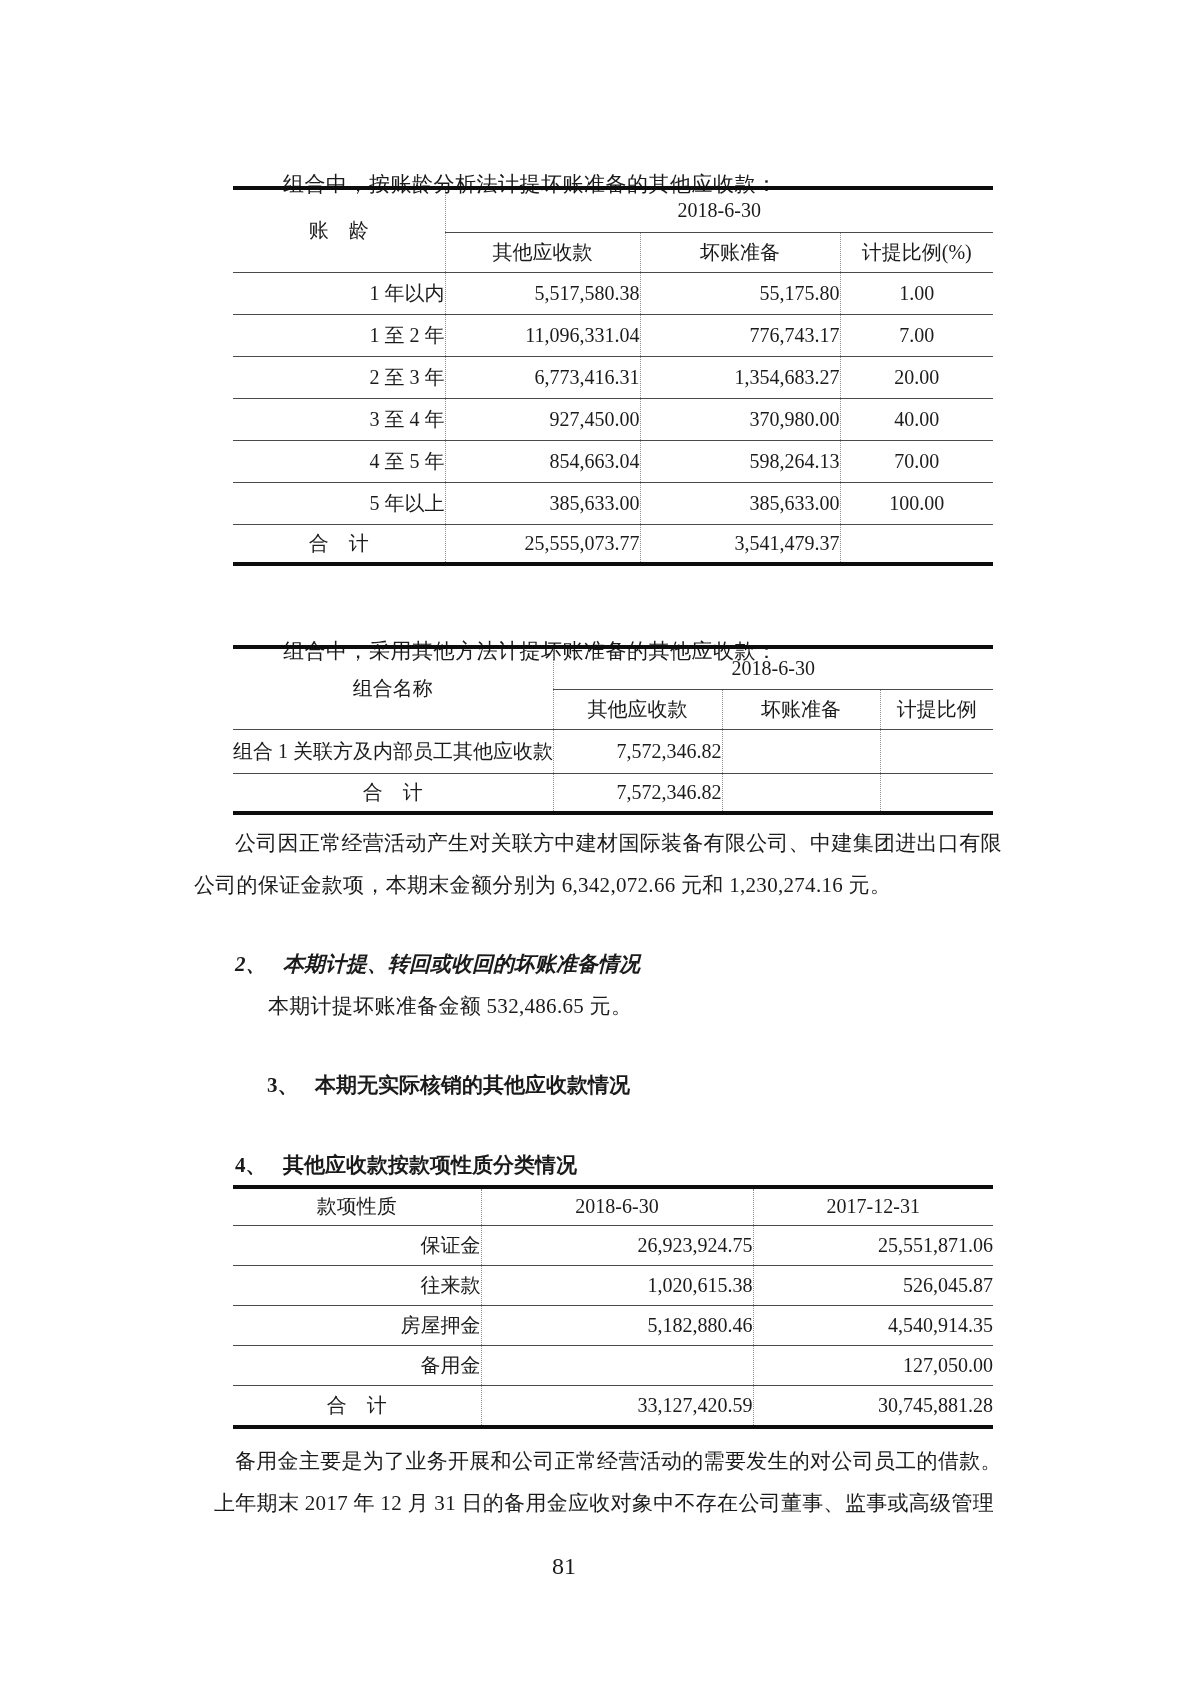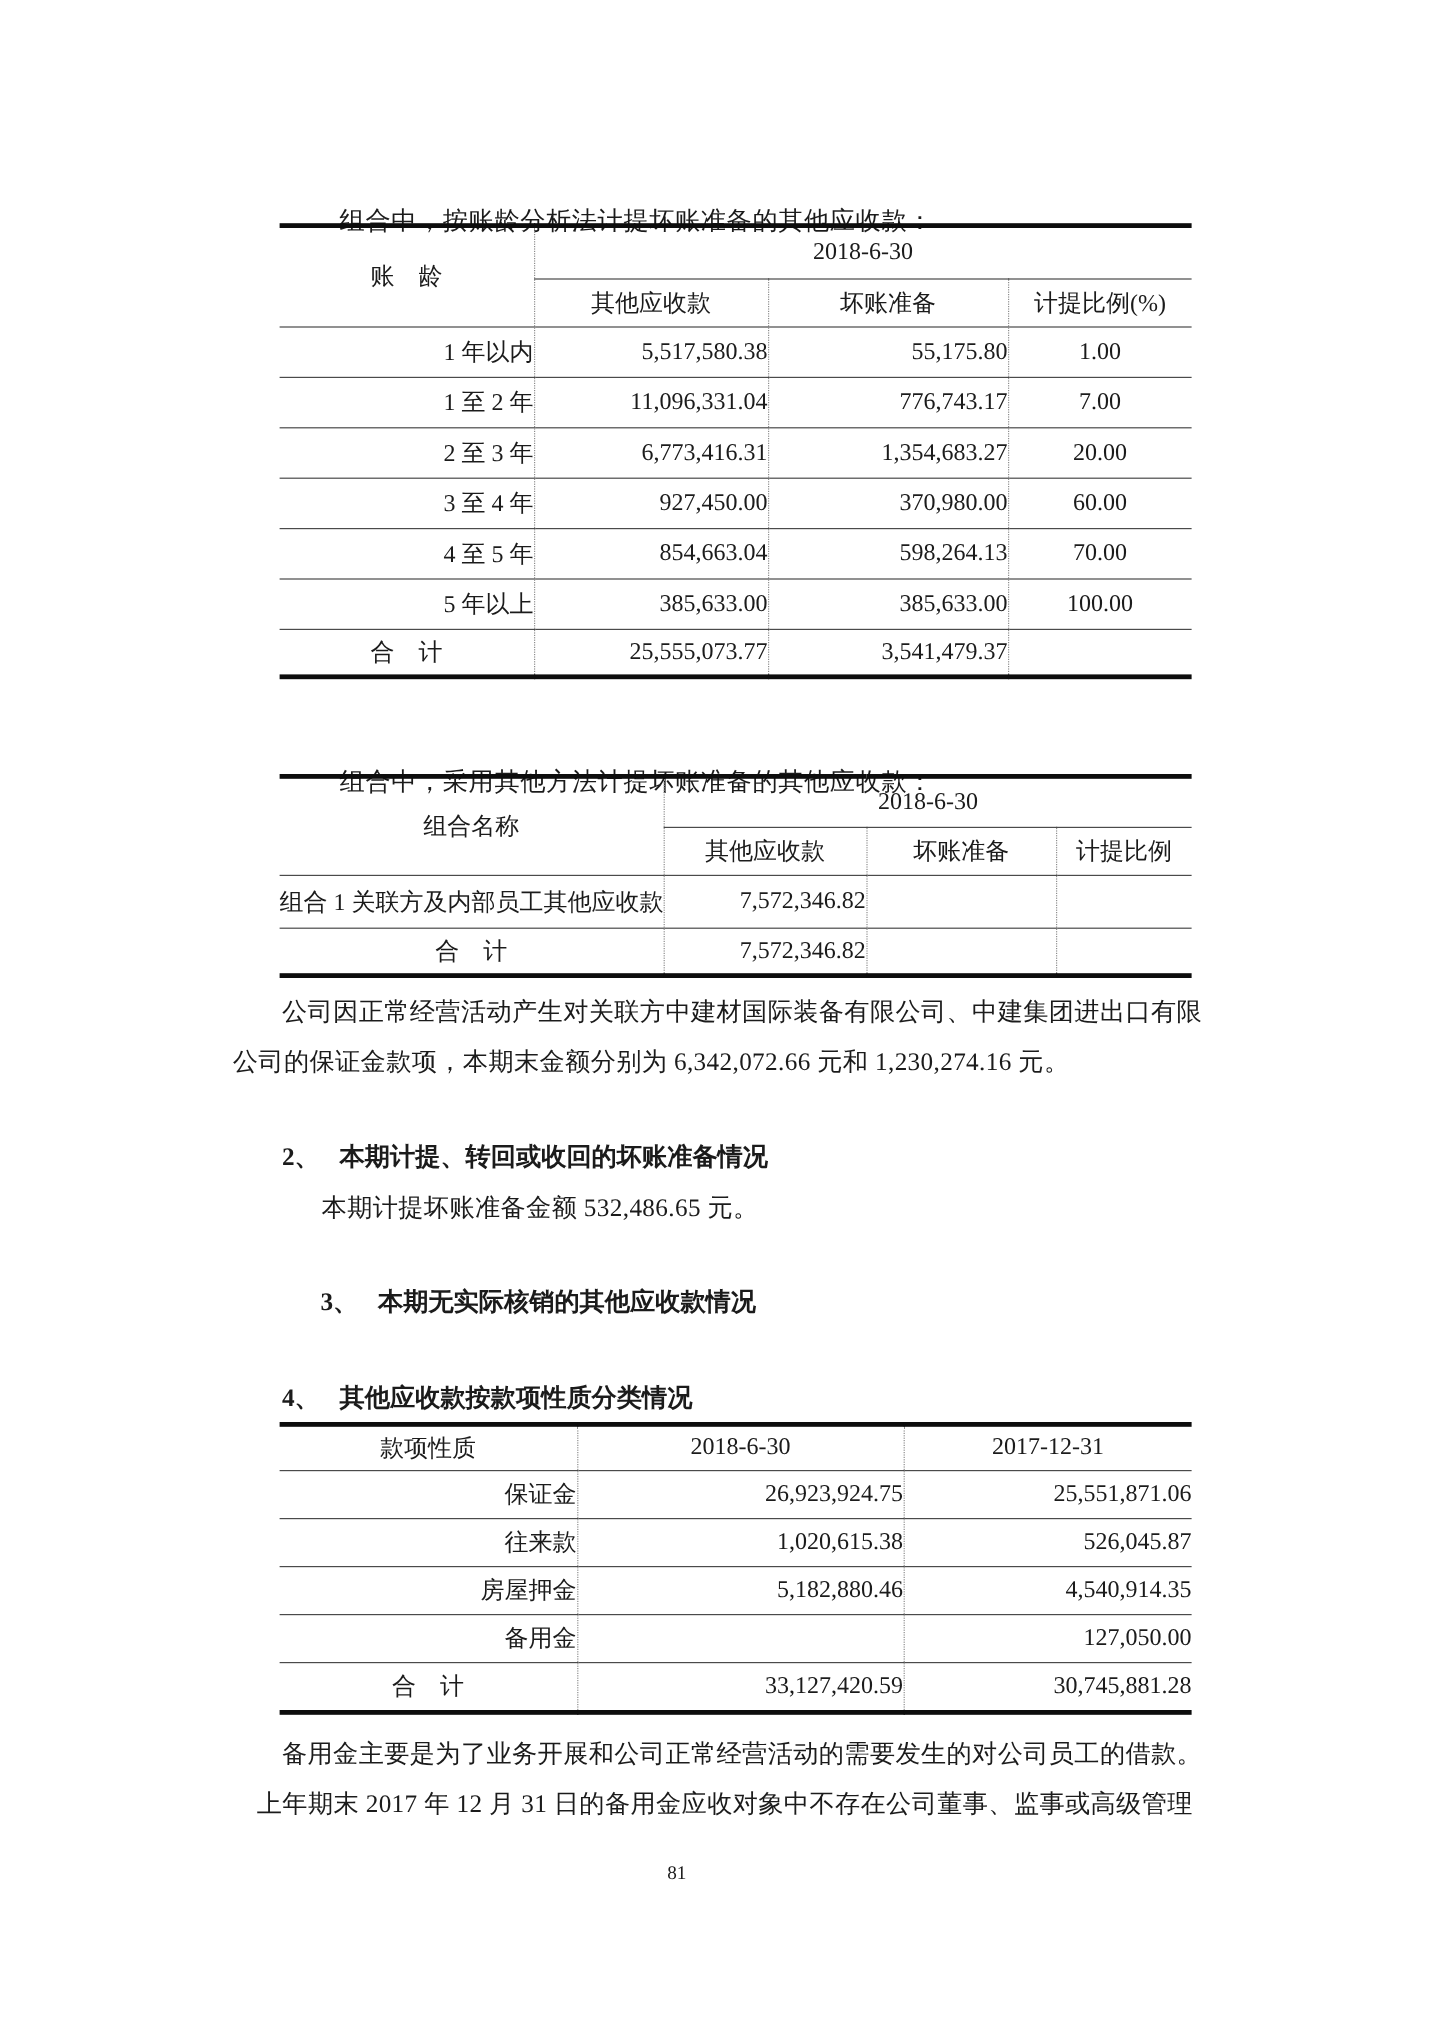--- a/index.html
+++ b/index.html
@@ -45,21 +45,21 @@
     overflow:hidden;
     white-space:nowrap;
   }
   td.hline{border-bottom:1px solid #4a4a4a;}
   td.vline{border-left:1px dotted #8d8d8d;}
   td.c{text-align:center;}
   td.l{text-align:right;padding-left:14px;}
   td.r1{text-align:right;padding-right:9px;}
   td.r2{text-align:right;padding-right:6px;}
   td.r3{text-align:right;padding-right:13px;}
-  .pagenum{font-size:16px;text-align:center;width:1128px;}
+  .pagenum{font-size:24px;text-align:center;width:1128px;}
 </style>
 </head>
 <body>
 
 <div class="page">
 
   <div class="abs tbl-title" style="left:283px;top:146px;">组合中，按账龄分析法计提坏账准备的其他应收款：</div>
 
   <table class="fin abs" style="left:233px;top:186px;width:760px;">
     <colgroup>
@@ -93,21 +93,21 @@
       <tr style="height:42px;">
         <td class="l hline">2 至 3 年</td>
         <td class="r1 hline vline">6,773,416.31</td>
         <td class="r1 hline vline">1,354,683.27</td>
         <td class="c hline vline">20.00</td>
       </tr>
       <tr style="height:42px;">
         <td class="l hline">3 至 4 年</td>
         <td class="r1 hline vline">927,450.00</td>
         <td class="r1 hline vline">370,980.00</td>
-        <td class="c hline vline">60.00</td>
+        <td class="c hline vline">40.00</td>
       </tr>
       <tr style="height:42px;">
         <td class="l hline">4 至 5 年</td>
         <td class="r1 hline vline">854,663.04</td>
         <td class="r1 hline vline">598,264.13</td>
         <td class="c hline vline">70.00</td>
       </tr>
       <tr style="height:42px;">
         <td class="l hline">5 年以上</td>
         <td class="r1 hline vline">385,633.00</td>
@@ -153,21 +153,21 @@
         <td class="r2 vline">7,572,346.82</td>
         <td class="r2 vline"></td>
         <td class="c vline"></td>
       </tr>
     </tbody>
   </table>
 
   <div class="abs bodyline" style="left:235px;top:829px;">公司因正常经营活动产生对关联方中建材国际装备有限公司、中建集团进出口有限</div>
   <div class="abs bodyline" style="left:194px;top:871px;">公司的保证金款项，本期末金额分别为 6,342,072.66 元和 1,230,274.16 元。</div>
 
-  <div class="abs heading" style="left:235px;top:950px;">
+  <div class="abs heading" style="left:235px;top:950px;font-style:italic;">
     <span class="hnum">2、</span><span>本期计提、转回或收回的坏账准备情况</span>
   </div>
   <div class="abs bodyline" style="left:268px;top:992px;">本期计提坏账准备金额 532,486.65 元。</div>
 
   <div class="abs heading" style="left:235px;top:1071px;margin-left:32px;">
     <span class="hnum">3、</span><span>本期无实际核销的其他应收款情况</span>
   </div>
 
   <div class="abs heading" style="left:235px;top:1151px;">
     <span class="hnum">4、</span><span>其他应收款按款项性质分类情况</span>

